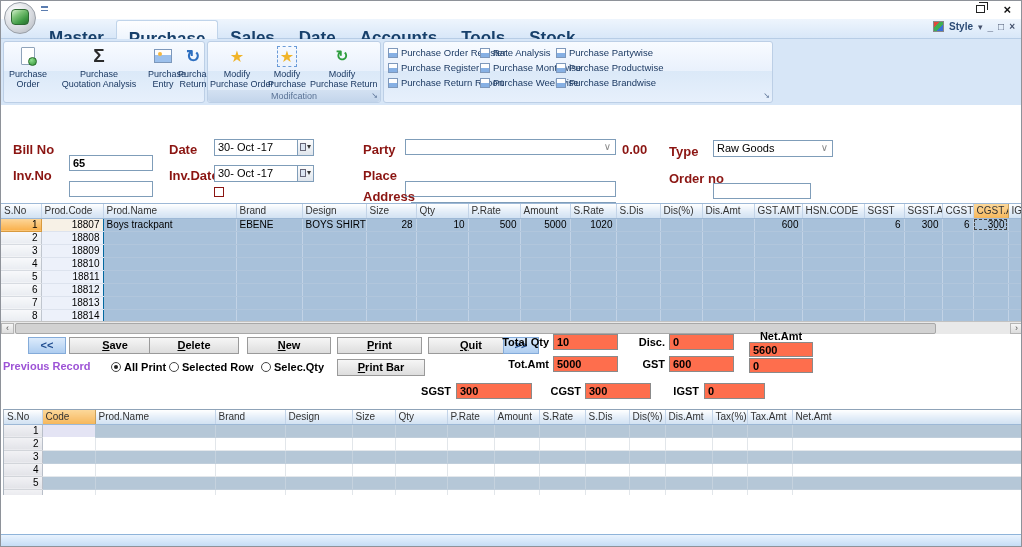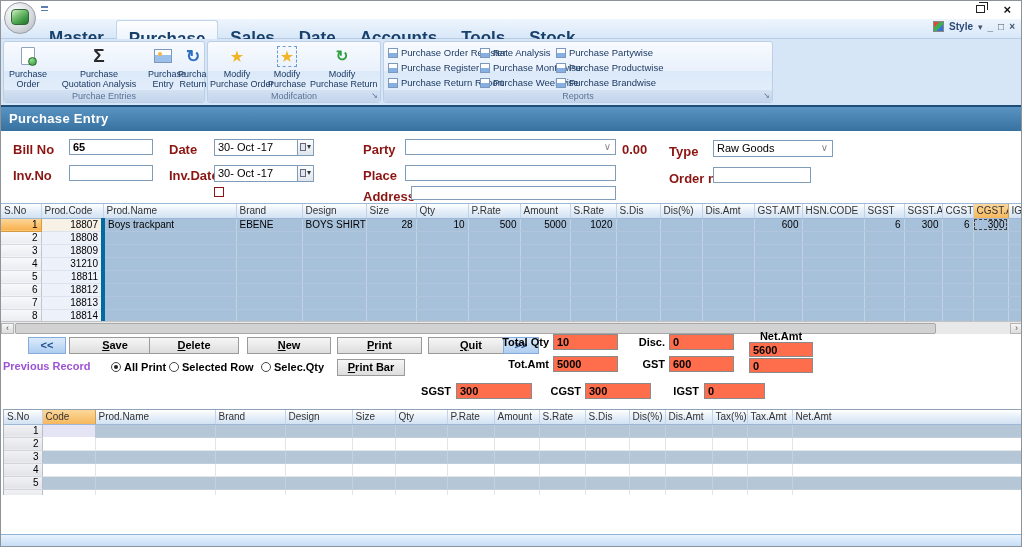--- a/index.html
+++ b/index.html
@@ -72,21 +72,21 @@
 
   
   .pageheader { position:absolute; left:0; top:104px; width:100%; height:26px;
     background:linear-gradient(#5a94c2,#36719f); border-top:2px solid #1d4e7a;
     color:#fff; font-weight:bold; font-size:13px; line-height:24px; padding-left:8px; letter-spacing:.3px; }
 
   
   .form { position:absolute; left:0; top:130px; width:100%; height:72px; background:#fff; }
   .flabel { position:absolute; font-size:13px; font-weight:bold; color:#8b1512; white-space:nowrap; }
   .finput { position:absolute; border:1px solid #7f9db9; background:#fff; font-family:"Liberation Sans",sans-serif;
-    font-size:11px; font-weight:bold; color:#000; padding:0 3px; }
+    font-size:11px; font-weight:bold; color:#000; padding:0 3px;margin-top:16px; }
   .combo { position:absolute; border:1px solid #7f9db9; background:#fff; }
   .combo .cval { position:absolute; left:3px; top:1px; font-size:11px; font-weight:normal; color:#000; white-space:nowrap; }
   .combo .cbtn { position:absolute; right:0; top:0; bottom:0; width:16px; border-left:1px solid #7f9db9;
     background:linear-gradient(#fdfdfd,#dfe5ec); text-align:center; }
   .combo .cbtn .cal { position:absolute; left:2px; top:3px; width:6px; height:8px; border:1px solid #667; background:#dde6f2; }
   .combo .cbtn .caret { position:absolute; right:2px; top:2px; font-size:8px; color:#333; }
   .flatarrow { position:absolute; right:4px; top:1px; font-size:10px; color:#8a8a8a; }
   .checkbox { position:absolute; width:10px; height:10px; border:1px solid #8b1512; background:#fff; }
 
   
@@ -96,21 +96,21 @@
     border-top:1px solid #8fa3b8; border-left:1px solid #aab3bd; }
   table.grid { border-collapse:collapse; table-layout:fixed; }
   table.grid th, table.grid td { font-size:10px; padding:0 3px; white-space:nowrap; overflow:hidden; }
   table.grid th { height:14px; font-weight:normal; text-align:left; color:#333;
     background:linear-gradient(#ffffff,#e3edf8 55%,#d2e2f2); border-right:1px solid #c3d4e8; border-bottom:1px solid #9db8d6; }
   table.grid th.gh-sel { background:linear-gradient(#fcd89a,#f6b75c); border-right:1px solid #caa05a; }
   table.grid td { height:13px; }
   td.dcell { background:#a8c1da; border-right:1px solid #c2d3e6; border-bottom:1px solid #b1c6dc; }
   td.sno { background:linear-gradient(#f8f9fb,#e9ecf1); border-right:1px solid #c0c6cf; border-bottom:1px solid #d7dbe1; text-align:right; }
   td.sno-sel { background:linear-gradient(#fcd79c,#f9b04b); border-right:1px solid #d89a3e; border-bottom:1px solid #d89a3e; }
-  td.code { background:#edf1fa; border-right:4px solid #0369a1; border-bottom:1px solid #dde3ee; }
+  td.code { background:#edf1fa; border-right:1px solid #0369a1; border-bottom:1px solid #dde3ee; }
   td.code-sel { background:#f7f1e6; }
   td.focus-cell { outline:1px dashed #444; outline-offset:-2px; }
   td.ar { text-align:right; }
   td.b-odd { background:#b5c7d7; border-right:1px solid #c5d2de; border-bottom:1px solid #c0cedb; }
   td.b-even { background:#fff; border-right:1px solid #e2e6ea; border-bottom:1px solid #e4e8ec; }
   td.b-sno { background:linear-gradient(#f2f2f5,#e2e3e8); border-right:1px solid #b9bfc9; border-bottom:1px solid #d2d5da; text-align:right; }
   td.b-sel { background:#e4e4f4; }
 
   
   .hscroll { position:absolute; left:0; top:320px; width:1022px; height:13px; background:#e9e9e9; border-top:1px solid #c2c2c2; }
@@ -199,21 +199,20 @@
             <div class="bl">Entry</div>
           </div>
           <div class="bigbtn" style="width: 30px;">
             <div class="ricon">
               <span class="return-arrow-icon">↻</span>
             </div>
             <div class="bl">Purchase</div>
             <div class="bl">Return</div>
           </div>
         </div>
-      <div class="rgroup-label">Purchae Entries</div>
     </div>
     <div class="rgroup" style="left:206px; width:174px;">
       <div class="bigbtns">
           <div class="bigbtn" style="width: 54px;">
             <div class="ricon">
               <span class="star-icon">★</span>
             </div>
             <div class="bl">Modify</div>
             <div class="bl">Purchase Order</div>
           </div>
@@ -273,26 +272,24 @@
             <div class="repitem">
               <span class="ri-icon"></span>
               <span class="ri-label">Purchase Productwise</span>
             </div>
             <div class="repitem">
               <span class="ri-icon"></span>
               <span class="ri-label">Purchase Brandwise</span>
             </div>
           </div>
         </div>
-      <div class="rgroup-label">Reports</div>
       <span class="launcher">↘</span>
     </div>
   </div>
 
-  <div class="pageheader">Purchase Entry</div>
 
   <div class="form">
     <span class="flabel" style="left:12px; top:11px;">Bill No</span>
     <input class="finput" style="left: 68px; top: 8px; width: 84px; height: 16px;" value="65">
     <span class="flabel" style="left:168px; top:11px;">Date</span>
     <div class="combo" style="left:213px; top:8px; width:100px; height:17px;">
       <span class="cval">30- Oct -17</span>
       <span class="cbtn">
           <span class="cal"></span>
           <span class="caret">▾</span>
@@ -438,21 +435,21 @@
             <td class="dcell ar"></td>
             <td class="dcell"></td>
             <td class="dcell ar"></td>
             <td class="dcell ar"></td>
             <td class="dcell ar"></td>
             <td class="dcell ar"></td>
             <td class="dcell"></td>
           </tr>
           <tr>
             <td class="sno">4</td>
-            <td class="code ar">31210</td>
+            <td class="code ar">18810</td>
             <td class="dcell"></td>
             <td class="dcell"></td>
             <td class="dcell"></td>
             <td class="dcell ar"></td>
             <td class="dcell ar"></td>
             <td class="dcell ar"></td>
             <td class="dcell ar"></td>
             <td class="dcell ar"></td>
             <td class="dcell"></td>
             <td class="dcell"></td>
@@ -580,21 +577,21 @@
         </div>
         <div class="radio" style="left: 168px; top: 27px;">
           <span class="rb"></span>
           <span class="rl">Selected Row</span>
         </div>
         <div class="radio" style="left: 260px; top: 27px;">
           <span class="rb"></span>
           <span class="rl">Selec.Qty</span>
         </div>
       </div>
-    <button class="pushbtn" style="left:336px; top:25px; width:68px;">Print Bar</button>
+    <button class="pushbtn" style="left:336px; top:25px; width:88px;">Print Bar</button>
 
     <span class="tlabel" style="left:498px; top:2px; width:50px;">Total Qty</span>
     <span class="tbox" style="left:552px; top:0; width:65px;">10</span>
     <span class="tlabel" style="left:498px; top:24px; width:50px;">Tot.Amt</span>
     <span class="tbox" style="left:552px; top:22px; width:65px;">5000</span>
 
     <span class="tlabel" style="left:616px; top:2px; width:48px;">Disc.</span>
     <span class="tbox" style="left:668px; top:0; width:65px;">0</span>
     <span class="tlabel" style="left:616px; top:24px; width:48px;">GST</span>
     <span class="tbox" style="left:668px; top:22px; width:65px;">600</span>

